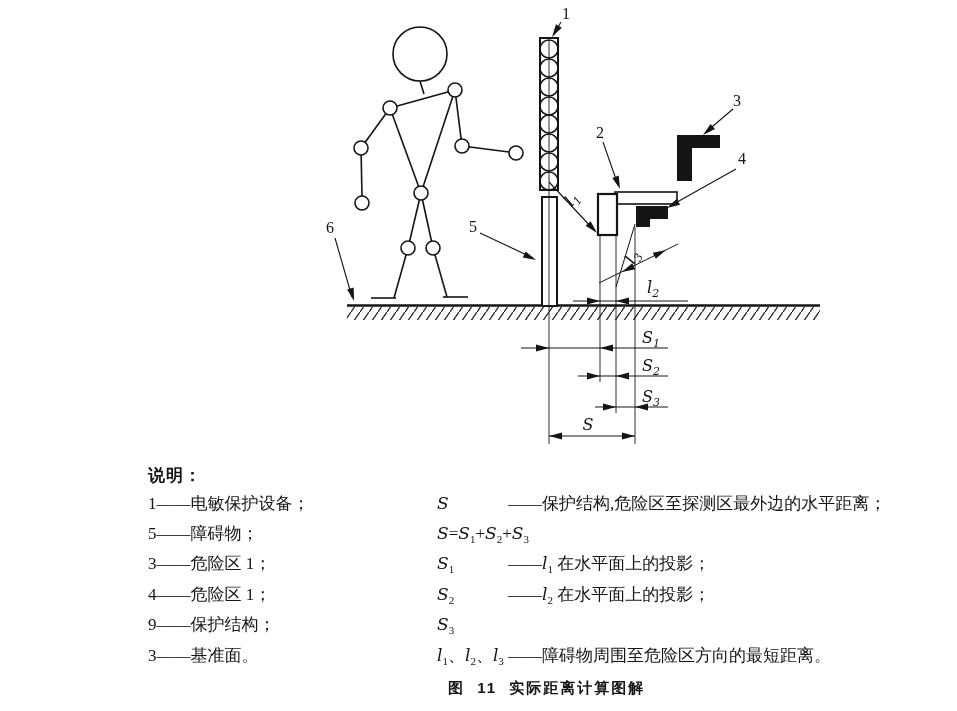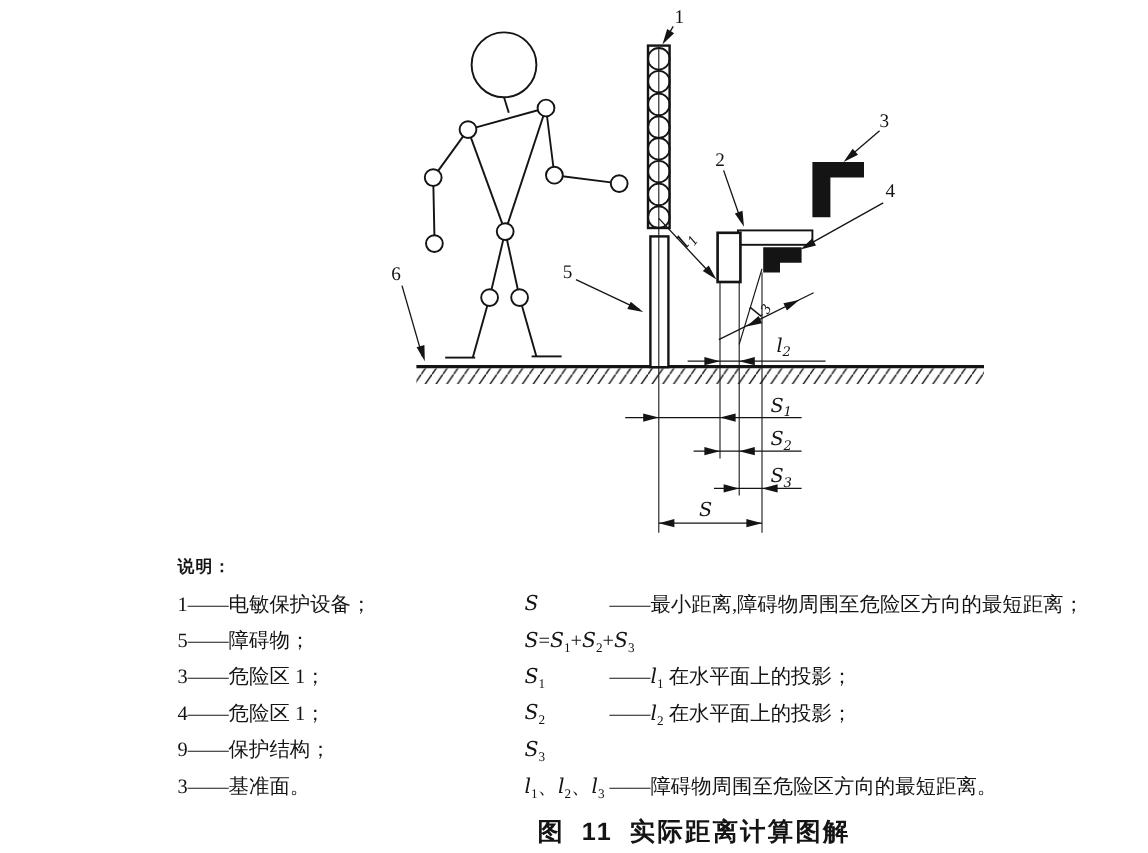--- a/index.html
+++ b/index.html
@@ -2,30 +2,30 @@
 <html><head>
 <meta charset="utf-8">
 <style>
   html,body{margin:0;padding:0;background:#ffffff;}
   .page{position:relative;width:957px;height:711px;background:#ffffff;color:#141414;
         font-family:"Liberation Serif","DejaVu Serif",serif;overflow:hidden;}
   svg{position:absolute;left:0;top:0;}
   svg text{fill:#141414;font-family:"Liberation Serif","DejaVu Serif",serif;font-size:16px;}
   svg text.dim{font-family:"DejaVu Serif",serif;font-style:italic;font-size:16px;}
   svg tspan.ss{font-size:11px;}
-  .legend-title{position:absolute;left:148px;top:464px;font-size:14px;font-weight:600;letter-spacing:1px;}
+  .legend-title{position:absolute;left:148px;top:464px;font-size:17px;font-weight:600;letter-spacing:1px;}
   .legend-col{position:absolute;top:488px;}
   .legend-left{left:148px;width:280px;}
   .legend-right{left:437px;width:505px;}
   .lrow{height:30.4px;display:flex;align-items:center;font-size:17px;white-space:nowrap;}
   .sym{min-width:71px;flex-shrink:0;white-space:nowrap;}
   .desc{white-space:nowrap;}
   .lrow i,.sym i,.desc i{font-family:"DejaVu Serif",serif;font-style:italic;}
   sub{font-size:11px;line-height:0;}
-  .caption{position:absolute;left:448px;top:679px;font-size:21px;font-weight:bold;
+  .caption{position:absolute;left:448px;top:679px;font-size:15px;font-weight:bold;
            letter-spacing:2px;word-spacing:6px;font-family:"Liberation Sans","DejaVu Sans",sans-serif;}
 </style>
 </head>
 <body>
 
 <div class="page">
 
 <svg width="957" height="460" viewBox="0 0 957 460">
   <defs>
     <pattern id="hatch" width="9" height="13" patternUnits="userSpaceOnUse">
@@ -181,21 +181,21 @@
   <div class="lrow">5——障碍物；</div>
   <div class="lrow">3——危险区 1；</div>
   <div class="lrow">4——危险区 1；</div>
   <div class="lrow">9——保护结构；</div>
   <div class="lrow">3——基准面。</div>
 </div>
 
 <div class="legend-col legend-right">
   <div class="lrow">
     <span class="sym"><i>S</i></span>
-    <span class="desc"><span>——最小距离,障碍物周围至危险区方向的最短距离；</span></span>
+    <span class="desc"><span>——保护结构,危险区至探测区最外边的水平距离；</span></span>
   </div>
   <div class="lrow">
     <span class="sym"><i>S</i><span>=</span><i>S</i><sub>1</sub><span>+</span><i>S</i><sub>2</sub><span>+</span><i>S</i><sub>3</sub></span>
     <span class="desc"></span>
   </div>
   <div class="lrow">
     <span class="sym"><i>S</i><sub>1</sub></span>
     <span class="desc"><span>——</span><i>l</i><sub>1</sub><span> 在水平面上的投影；</span></span>
   </div>
   <div class="lrow">

